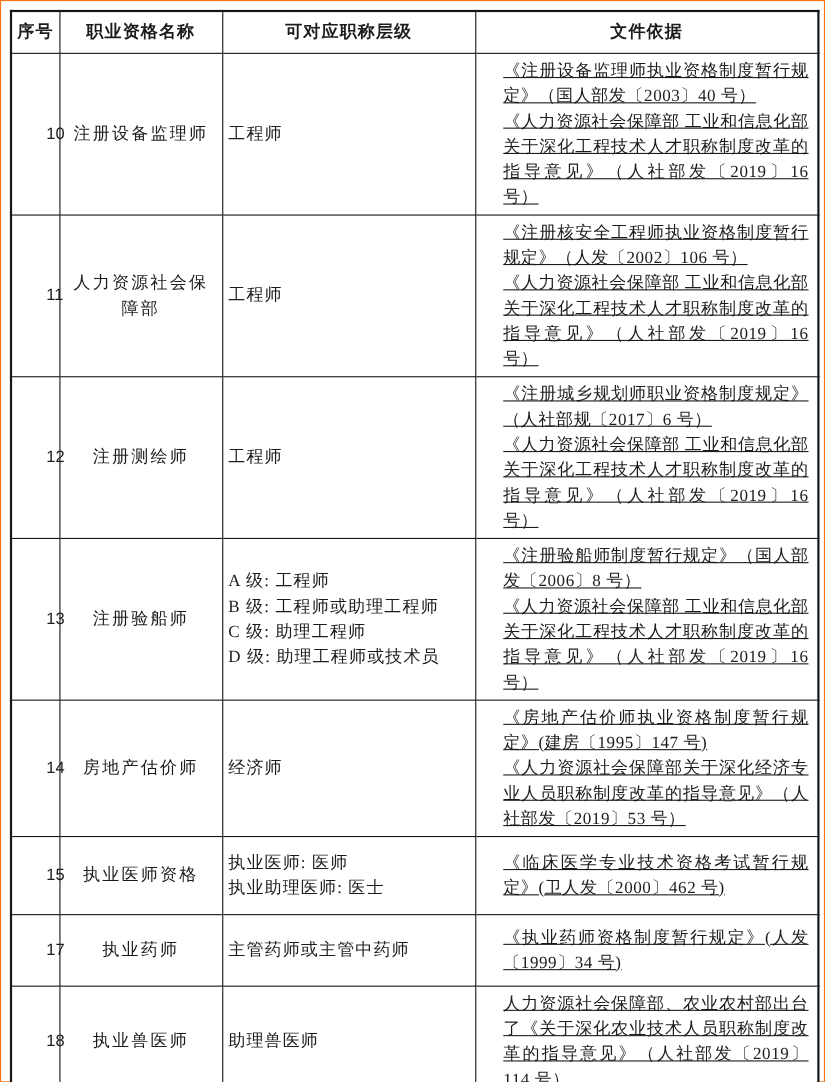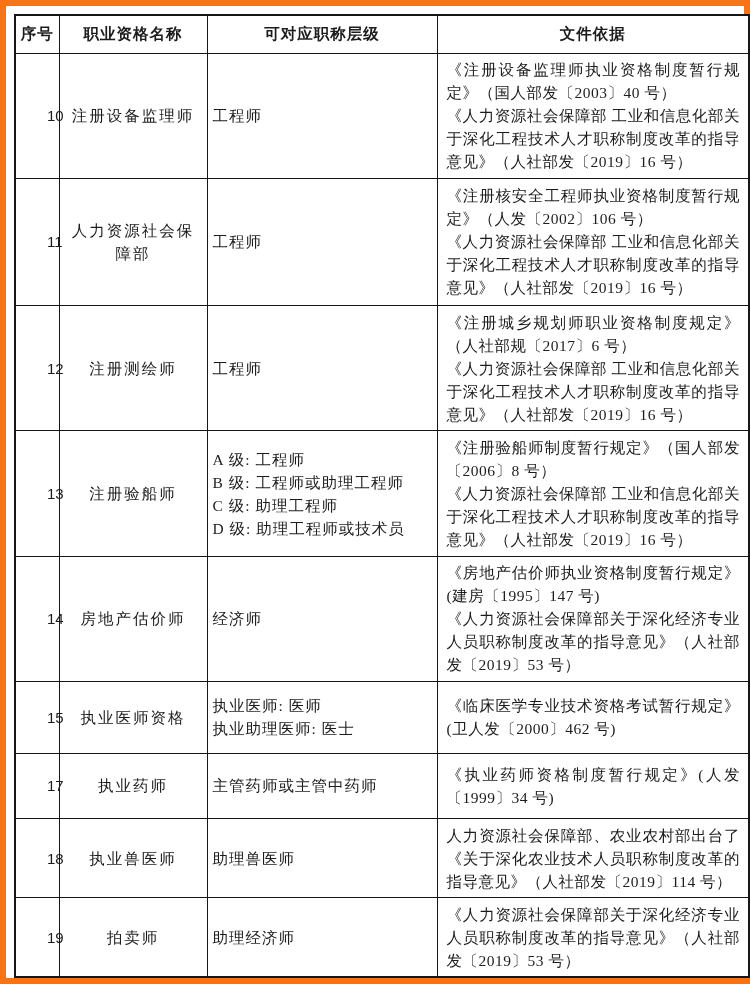--- a/index.html
+++ b/index.html
@@ -7,21 +7,21 @@
   body {
     width: 750px; height: 984px;
     font-family: "Liberation Serif", "DejaVu Serif", serif;
     color: #1c1c1c;
     position: relative;
   }
   .page {
     position: absolute; inset: 0;
     width: 750px; height: 984px;
     background: #ffffff;
-    border: 6px solid #f97316;
+    border: 1px solid #f97316;
   }
   table.qual-table {
     position: absolute; left: 8px; top: 8px;
     width: 734px; height: 964px;
     border-collapse: collapse;
     table-layout: fixed;
     background: #ffffff;
   }
   table.qual-table, table.qual-table th, table.qual-table td {
     border: 1.5px solid #161616;
@@ -57,22 +57,23 @@
     padding: 0 4px;
   }
   td.cell-level {
     text-align: left;
     padding: 2px 4px 2px 5px;
     letter-spacing: 1px;
   }
   td.cell-doc {
     text-align: justify;
     text-align-last: left;
-    padding: 4px 8px 4px 9px;
+    padding: 4px 8px 4px 25px;
     letter-spacing: 0.5px;
+    text-decoration: underline;
   }
   .doc-line, .level-line { display: block; }
 </style>
 </head>
 <body>
 
 <div class="page">
   <table class="qual-table">
     <colgroup>
       <col class="c-no">

